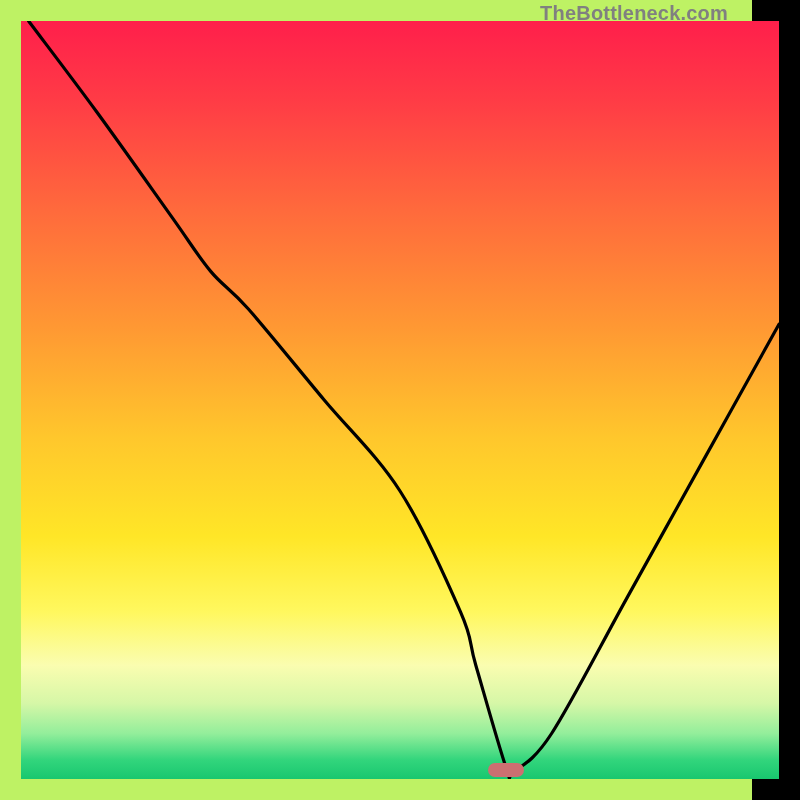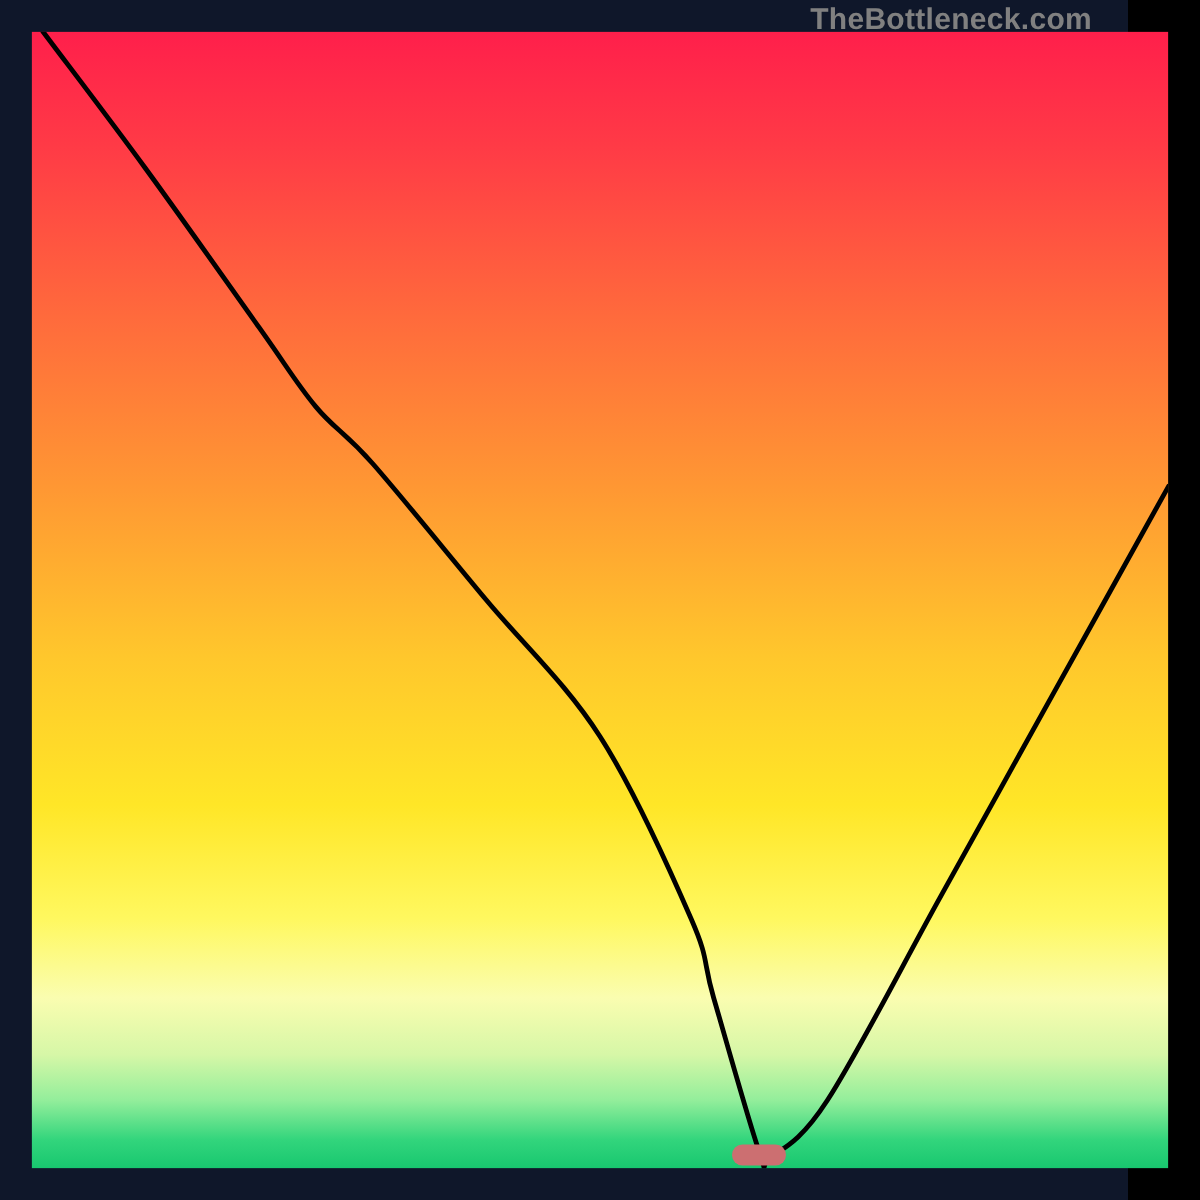--- a/index.html
+++ b/index.html
@@ -7,21 +7,21 @@
     padding: 0;
     width: 800px;
     height: 800px;
     background: #000;
     overflow: hidden;
   }
   .frame {
     position: relative;
     width: 752px;
     height: 800px;
-    background: #0f172a;
+    background: #bef264;
   }
   .plot-area {
     position: absolute;
     left: 21px;
     top: 21px;
     width: 758px;
     height: 758px;
     overflow: hidden;
   }
   .gradient-bg {

